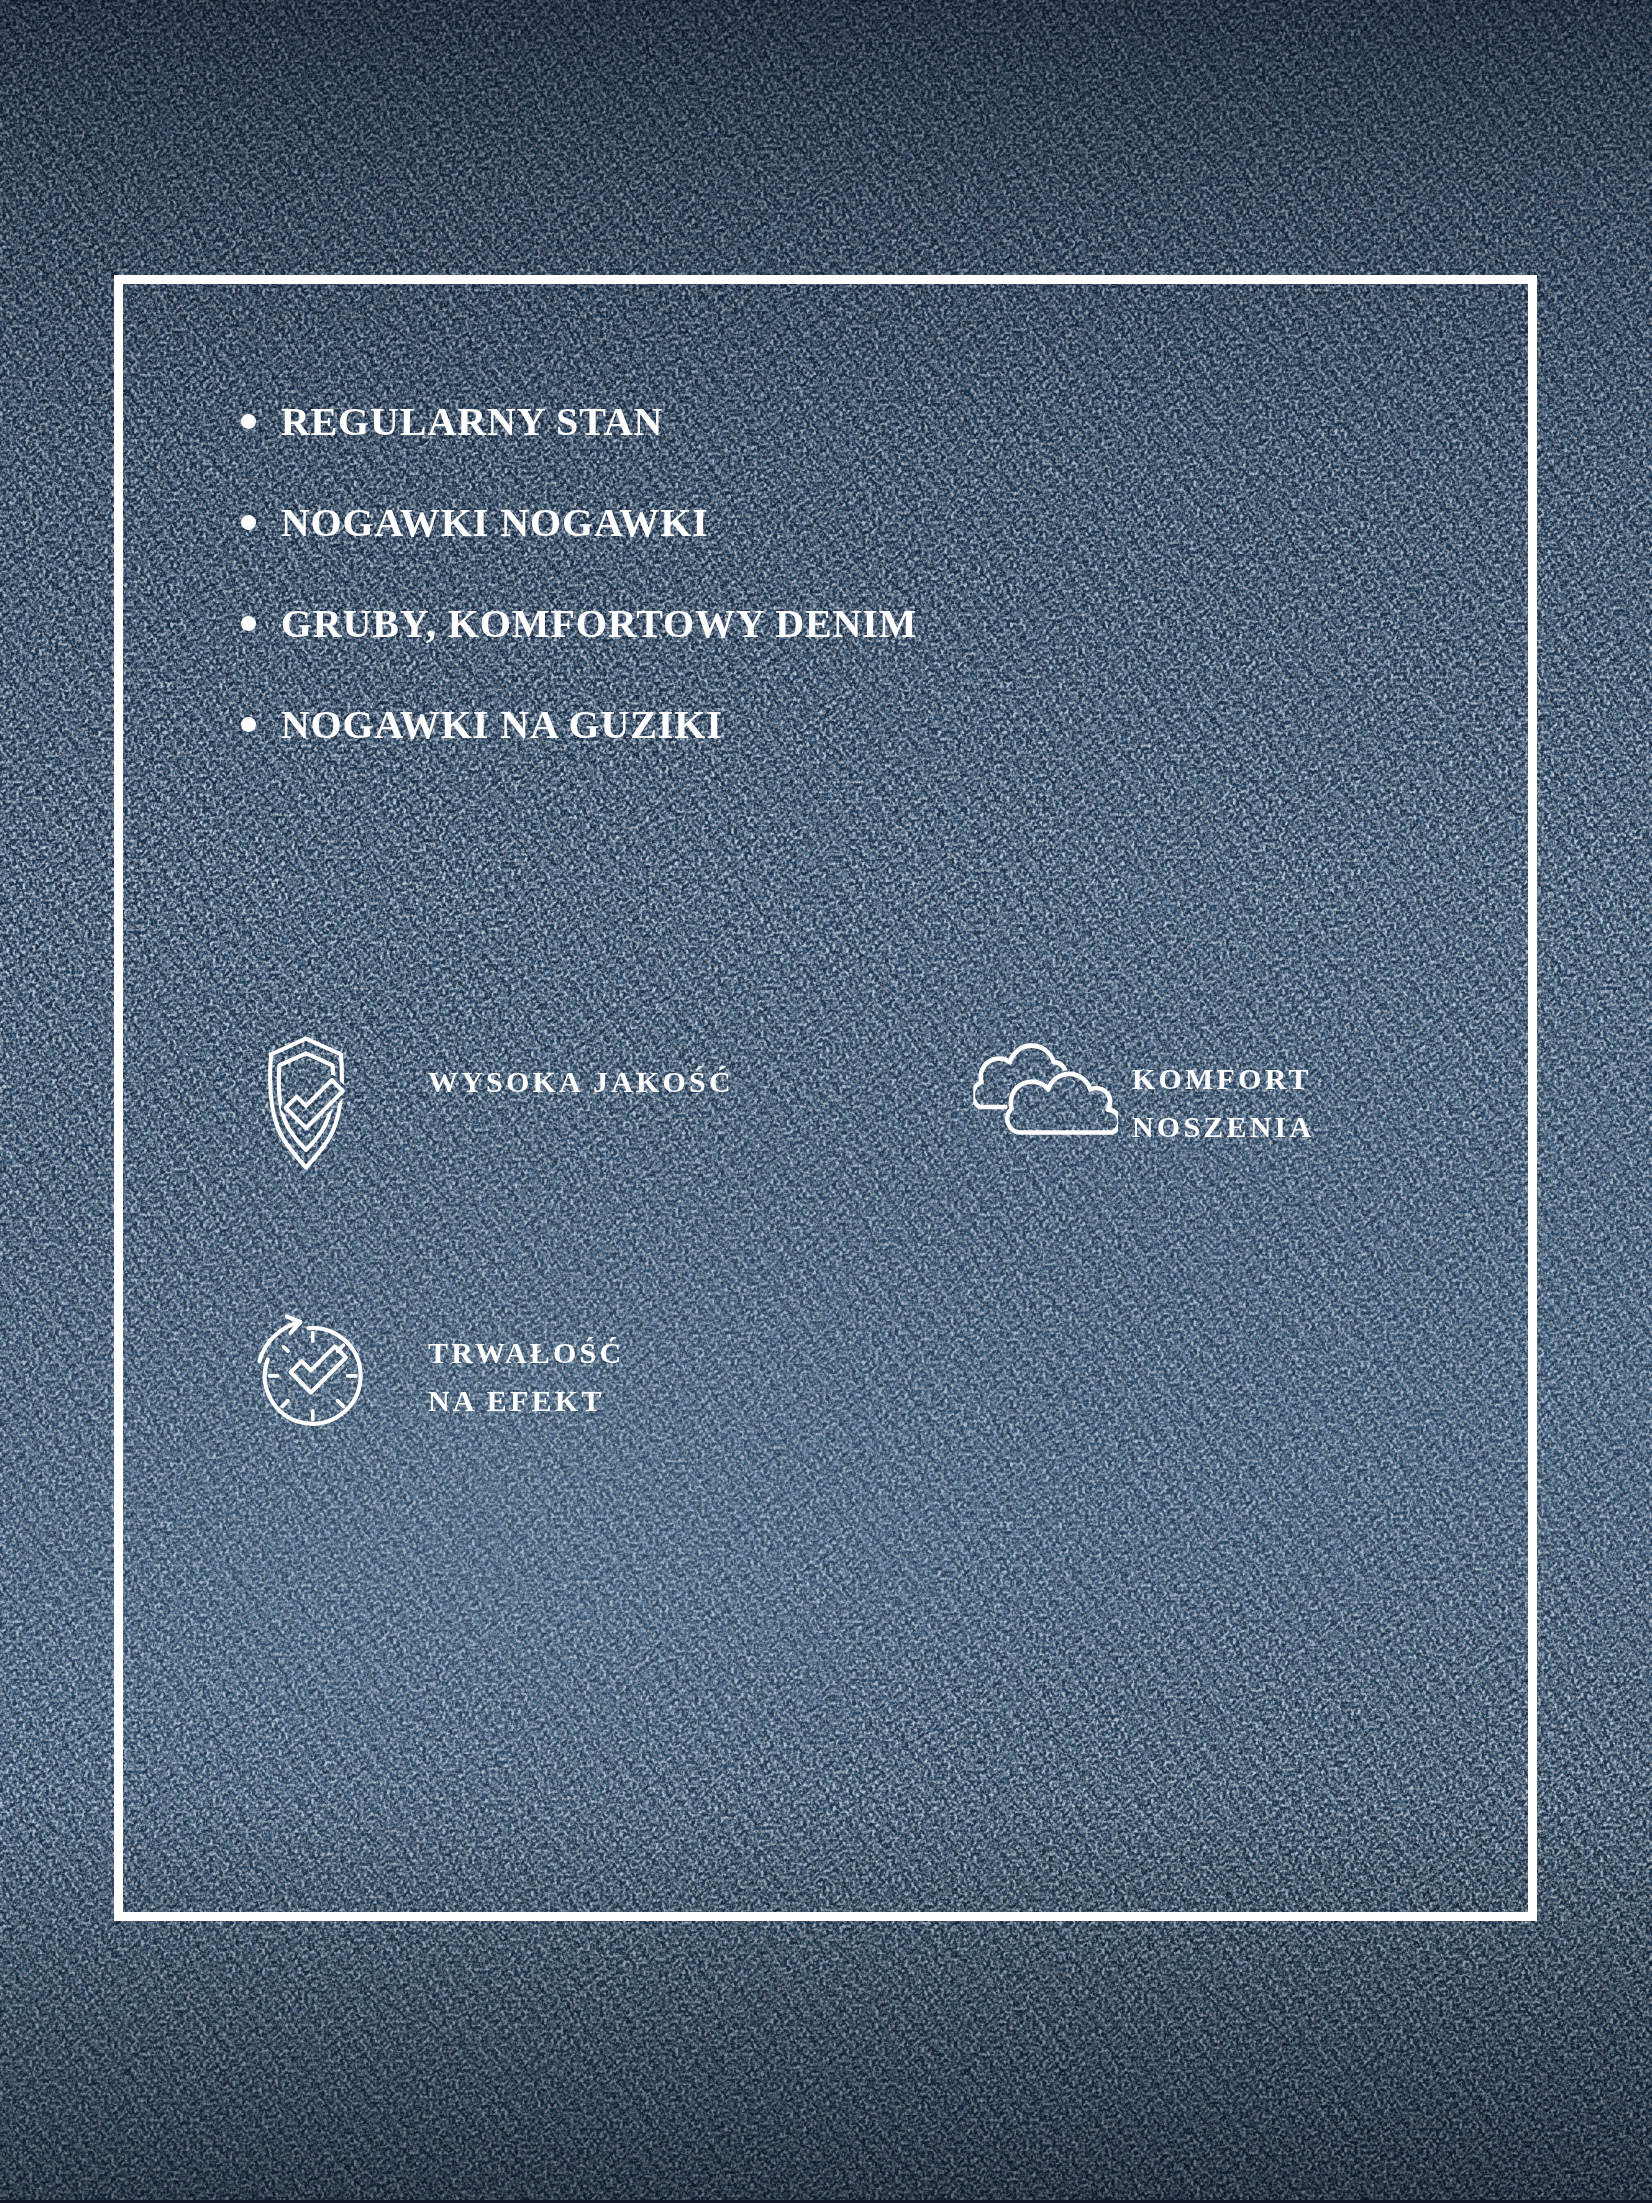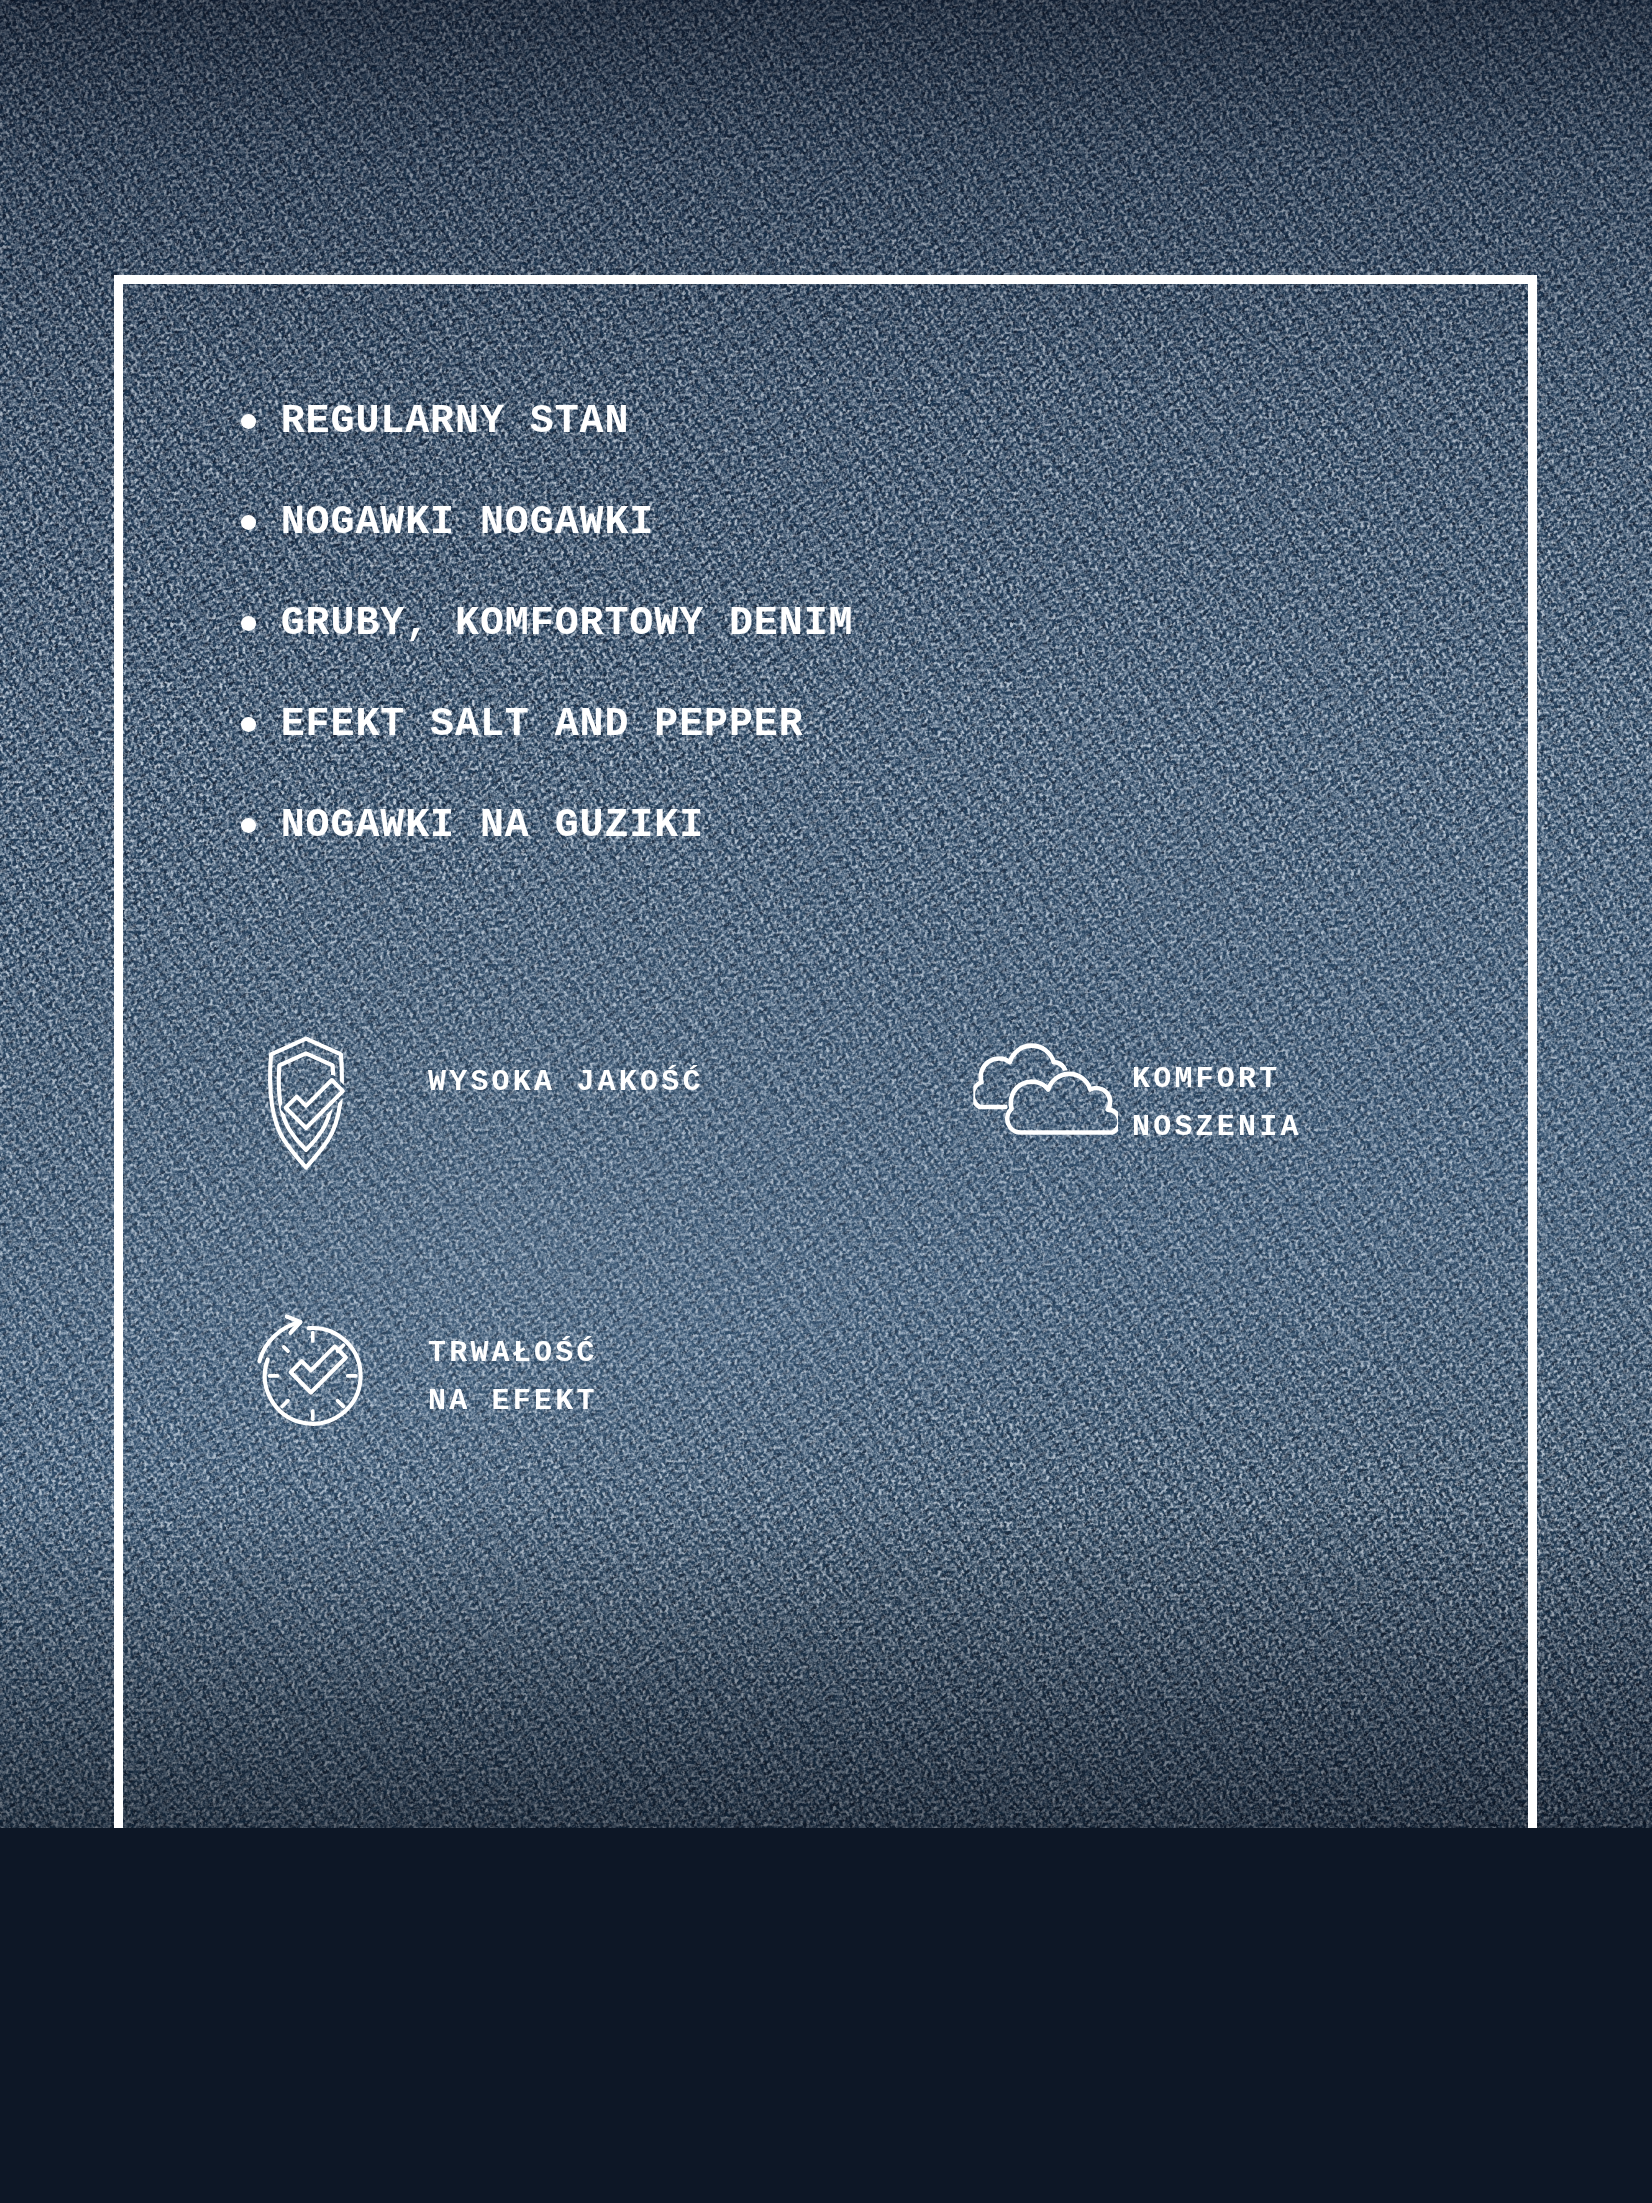--- a/index.html
+++ b/index.html
@@ -3,23 +3,23 @@
 <meta charset="utf-8">
 <style>
   html, body {
     margin: 0;
     padding: 0;
     background: #0d1726;
   }
   .canvas {
     position: relative;
     width: 1653px;
-    height: 1828px;
+    height: 2200px;
     overflow: hidden;
-    font-family: Liberation Mono, monospace;
+    font-family: Liberation Serif, serif;
   }
   
   .denim-base {
     position: absolute;
     inset: 0;
     background: linear-gradient(168deg,
       #1c2d45 0%, #243a55 28%, #2b445f 50%,
       #33506e 68%, #2a4158 82%, #16263c 100%);
   }
   .denim-texture {
@@ -137,24 +137,20 @@
     <li>
       <span class="bullet-dot"></span>
       <span>NOGAWKI NOGAWKI</span>
     </li>
     <li>
       <span class="bullet-dot"></span>
       <span>GRUBY, KOMFORTOWY DENIM</span>
     </li>
     <li>
       <span class="bullet-dot"></span>
-      <span>EFEKT SALT AND PEPPER</span>
-    </li>
-    <li>
-      <span class="bullet-dot"></span>
       <span>NOGAWKI NA GUZIKI</span>
     </li>
   </ul>
 
   <div class="feature f-quality">
     <svg width="92" height="140" viewBox="0 0 100 152" xmlns="http://www.w3.org/2000/svg">
       <defs>
         <mask id="shieldKO">
           <rect width="100" height="152" fill="#fff"></rect>
           <path d="M28 80 L50 102 L90 62 L78 50 L50 78 L40 68 Z" fill="#000" stroke="#000" stroke-width="11" stroke-linejoin="round"></path>

